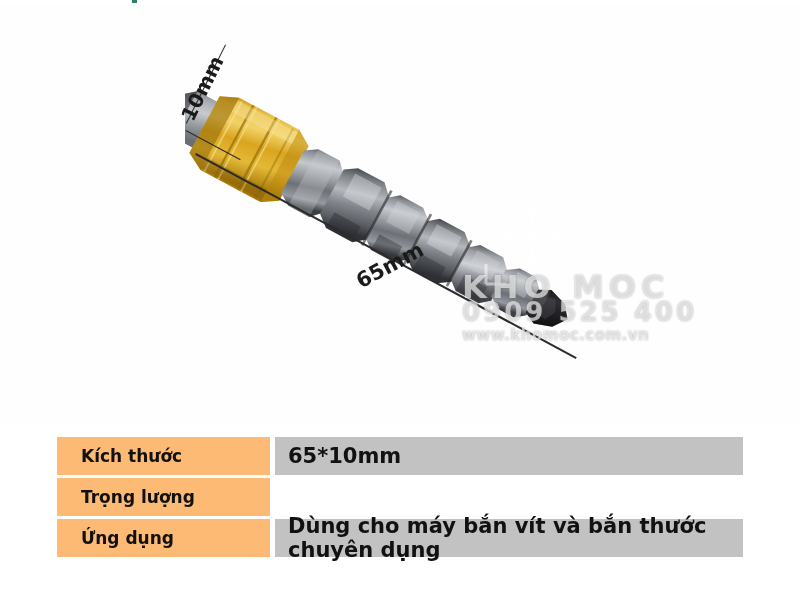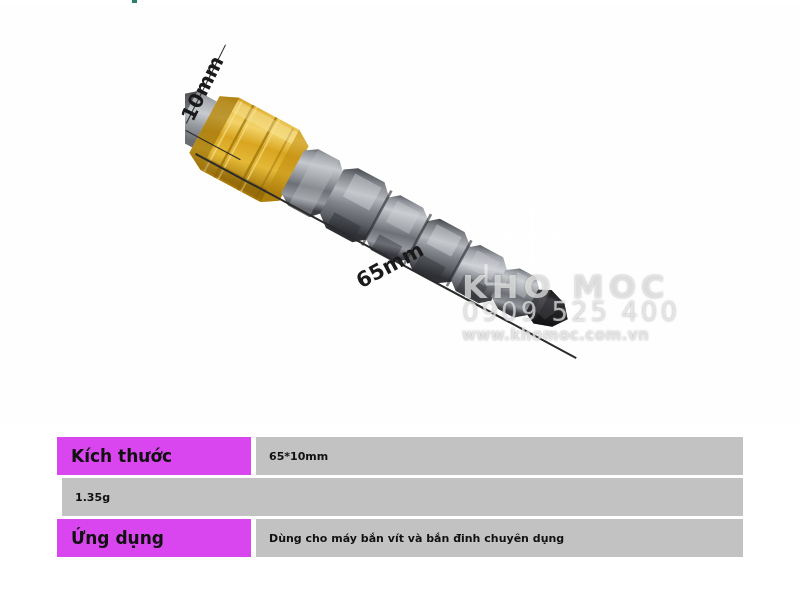--- a/index.html
+++ b/index.html
@@ -128,21 +128,21 @@
   }
   .wm-name {
     top: 78px;
     font-size: 32px;
     font-weight: 700;
     letter-spacing: 5px;
   }
   .wm-phone {
     top: 107px;
     font-size: 26px;
-    font-weight: 400;
+    font-weight: 700;
     letter-spacing: 3px;
   }
   .wm-site {
     top: 136px;
     font-size: 15px;
     font-weight: 700;
     letter-spacing: 0.5px;
   }
 
   
@@ -151,43 +151,43 @@
     left: 57px; top: 437px;
     width: 686px;
   }
   .spec-row {
     display: flex;
     margin-bottom: 3px;
     height: 38px;
   }
   .spec-row:last-child { margin-bottom: 4px; }
   .spec-key {
-    width: 194px;
-    background: #d946ef;
+    width: 213px;
+    background: #fdba74;
     color: #111111;
     display: flex;
     align-items: center;
-    padding-left: 14px;
+    padding-left: 24px;
     box-sizing: border-box;
     font-family: "DejaVu Sans", sans-serif;
     font-weight: 700;
     font-size: 17px;
   }
   .spec-gap { width: 5px; background: #ffffff; }
   .spec-val {
     flex: 1;
     background: #c2c2c2;
     color: #111111;
     display: flex;
     align-items: center;
     padding-left: 13px;
     box-sizing: border-box;
     font-family: "DejaVu Sans", sans-serif;
     font-weight: 700;
-    font-size: 11px;
+    font-size: 21px;
   }
 </style>
 </head>
 <body>
 
 <div id="page">
 
   <div class="top-sliver">
     <span class="s s1"></span>
     <span class="s s2"></span>
@@ -332,25 +332,25 @@
 
   <div class="spec-table">
 
     <div class="spec-row">
       <div class="spec-key">Kích thước</div>
       <div class="spec-gap"></div>
       <div class="spec-val">65*10mm</div>
     </div>
 
     <div class="spec-row">
+      <div class="spec-key">Trọng lượng</div>
       <div class="spec-gap"></div>
-      <div class="spec-val">1.35g</div>
     </div>
 
 
     <div class="spec-row">
       <div class="spec-key">Ứng dụng</div>
       <div class="spec-gap"></div>
-      <div class="spec-val">Dùng cho máy bắn vít và bắn đinh chuyên dụng</div>
+      <div class="spec-val">Dùng cho máy bắn vít và bắn thước chuyên dụng</div>
     </div>
 
   </div>
 </div>
 
 </body></html>

